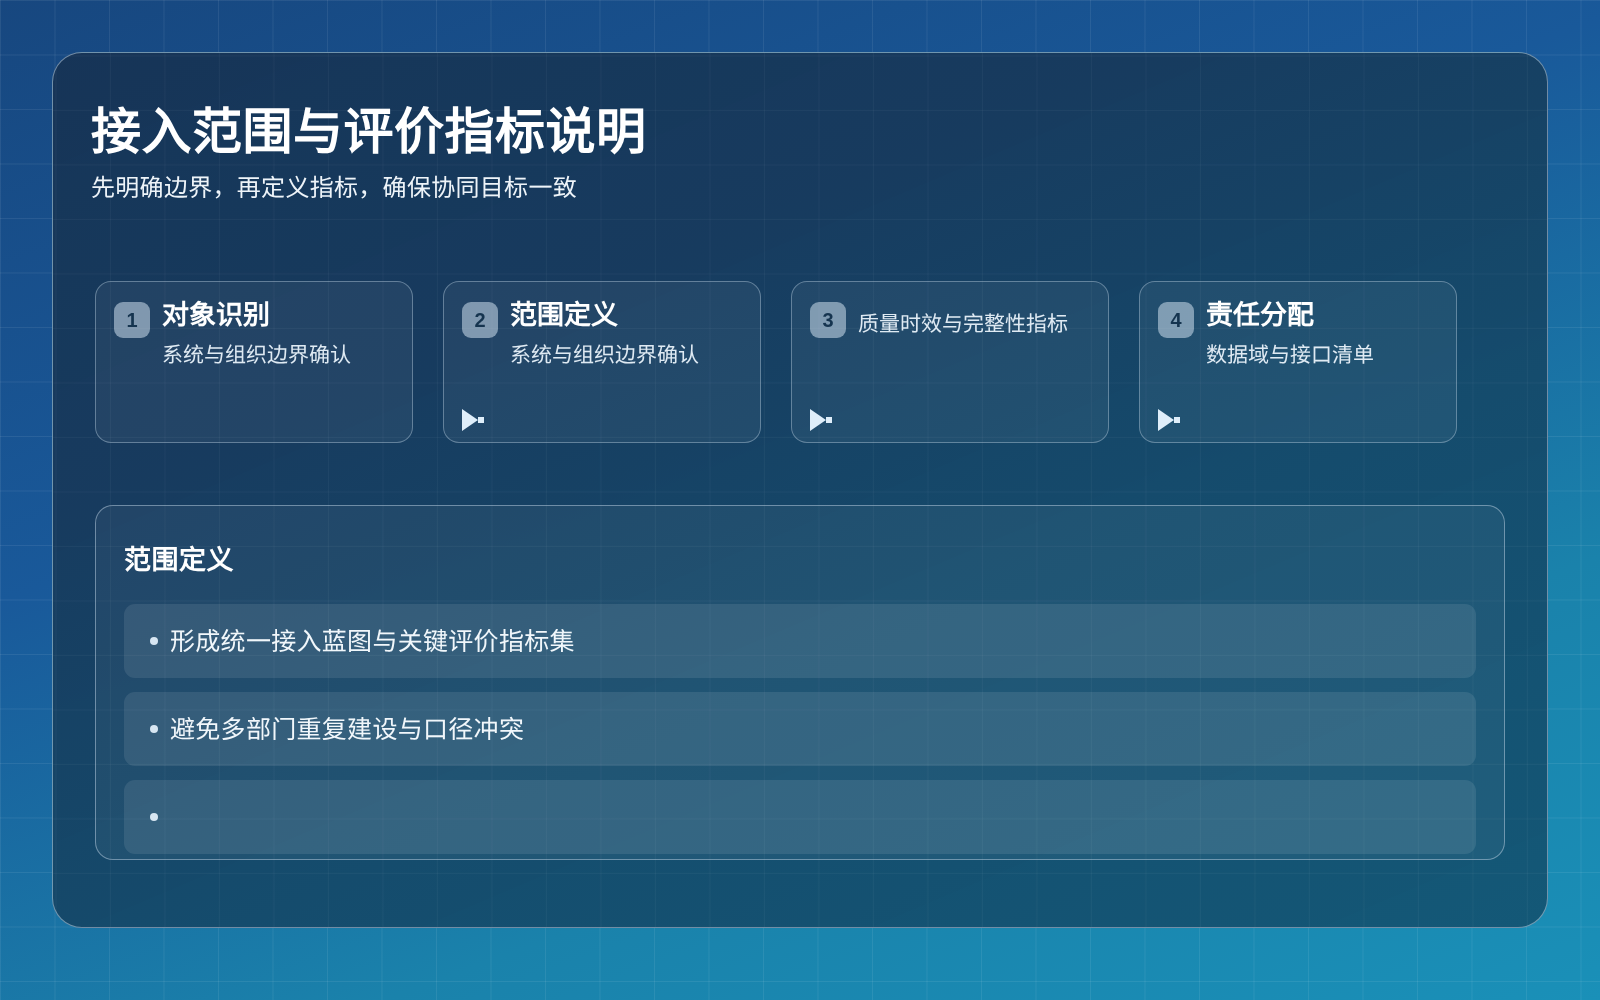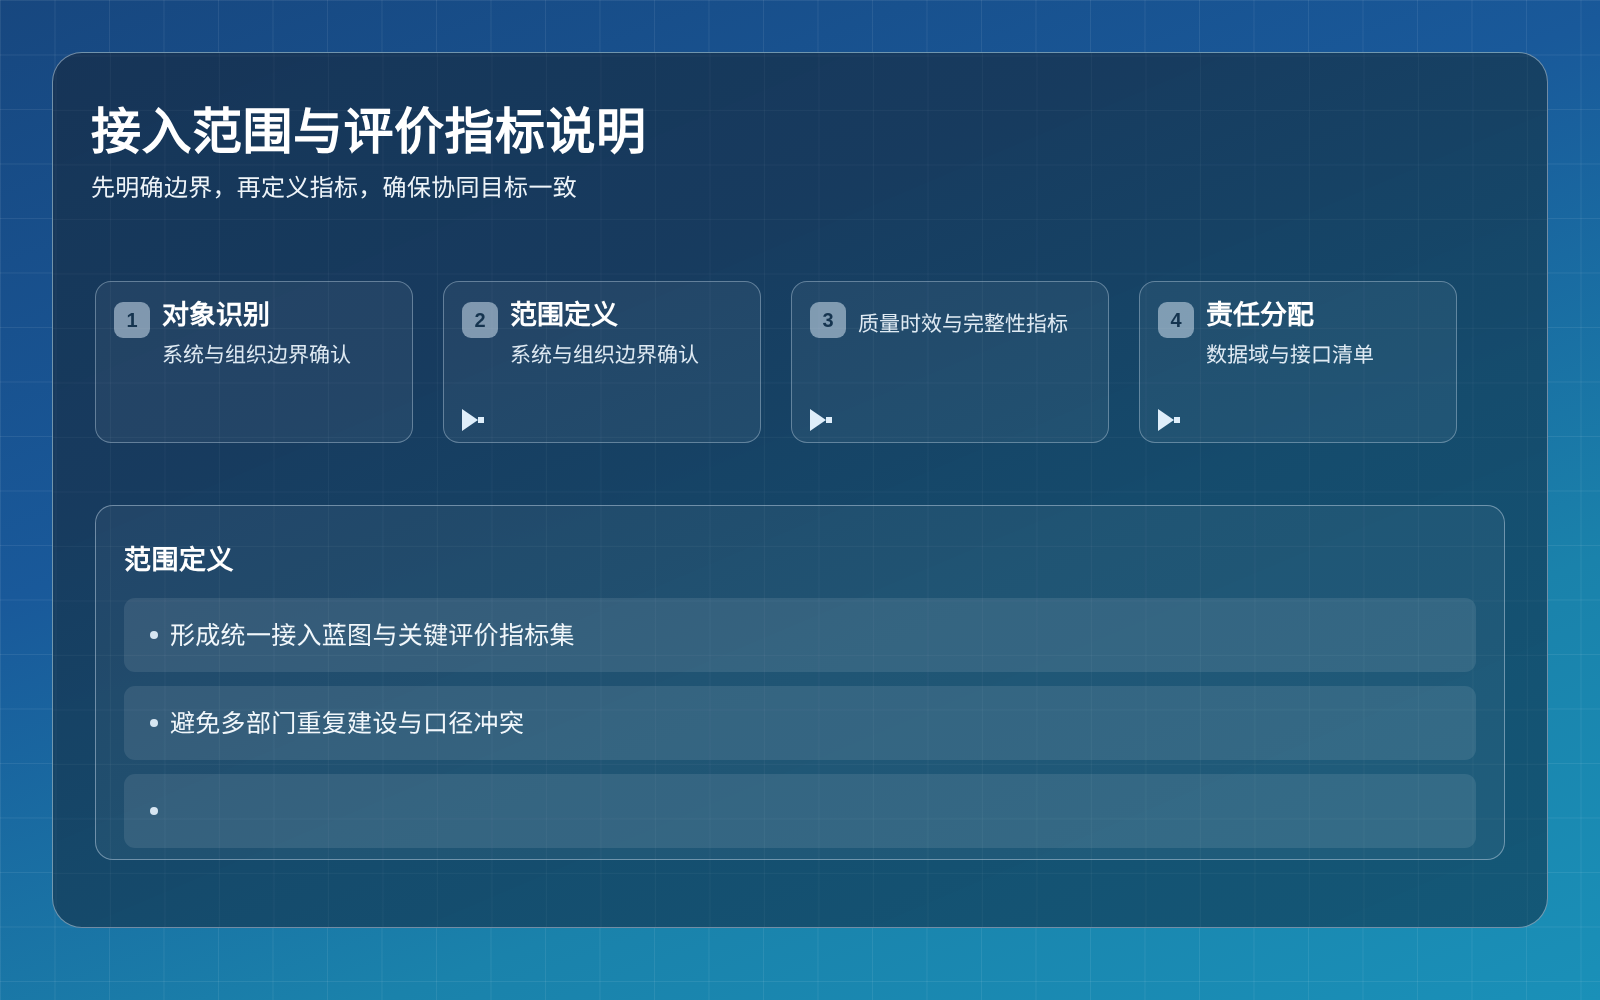--- a/index.html
+++ b/index.html
@@ -181,21 +181,21 @@
     left: 28px;
     top: 32px;
     font-size: 27px;
     font-weight: bold;
     color: #ffffff;
     letter-spacing: 0.5px;
   }
   #outputs-list {
     position: absolute;
     left: 28px;
-    top: 92px;
+    top: 98px;
     right: 28px;
     display: flex;
     flex-direction: column;
     gap: 14px;
   }
   .output-item {
     position: relative;
     height: 74px;
     box-sizing: border-box;
     border-radius: 11px;

